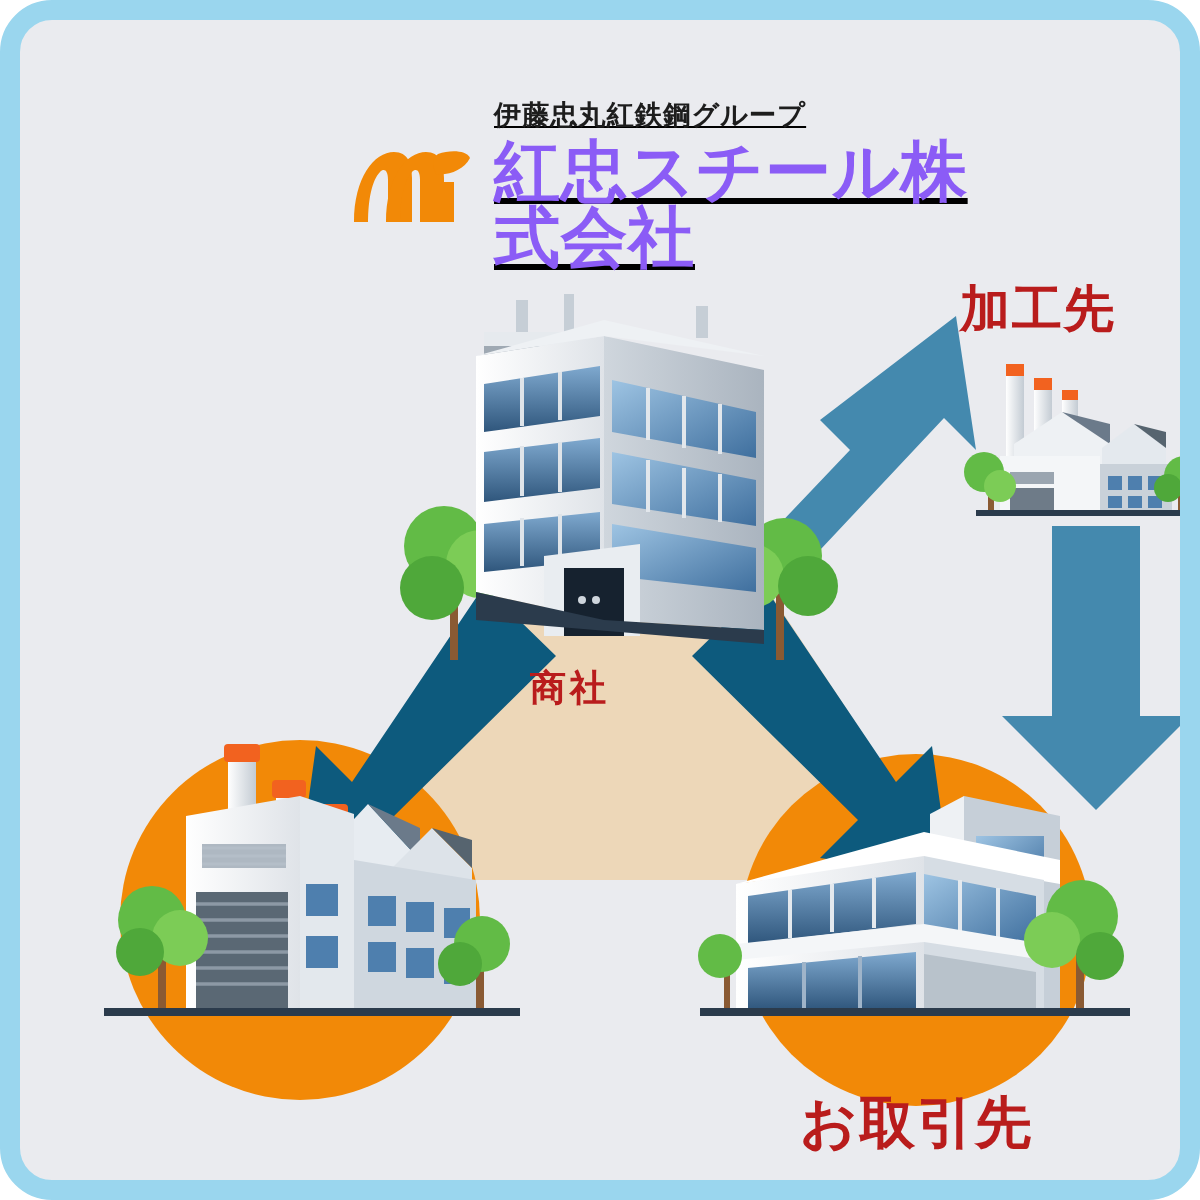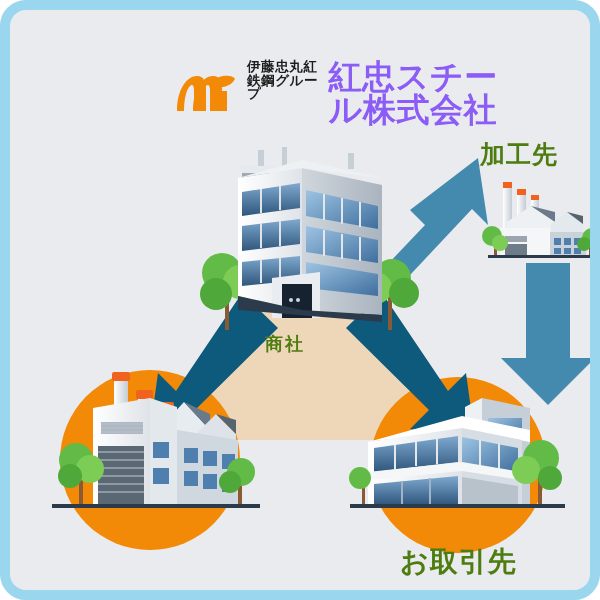--- a/index.html
+++ b/index.html
@@ -8,27 +8,27 @@
   #stage{position:relative;width:600px;height:600px;
          background:#eaebef;
          border:10px solid #9ad6ee;
          border-radius:26px;
          box-sizing:border-box;overflow:hidden;}
 
   
   #logo-block{position:absolute;left:165px;top:55px;width:330px;height:56px;
               display:flex;align-items:center;gap:10px;}
   #logo-mark{width:62px;height:40px;flex:0 0 62px;}
-  #logo-text{display:flex;flex-direction:row;justify-content:center;line-height:1;}
+  #logo-text{display:flex;flex-direction:column;justify-content:center;line-height:1;text-decoration:underline;}
   #logo-group-name{font-size:13.5px;color:#1d1d1d;letter-spacing:.6px;
                    font-weight:700;margin-bottom:4px;}
   #logo-company-name{font-size:33px;color:#8b5cf6;font-weight:700;letter-spacing:.5px;}
 
   
-  .node-label{position:absolute;color:#4d7c0f;font-weight:700;
+  .node-label{position:absolute;color:#b91c1c;font-weight:700;
               white-space:nowrap;text-align:center;}
   #label-kakousaki{left:470px;top:128px;font-size:25px;letter-spacing:1px;}
   #label-shousha{left:255px;top:322px;font-size:18px;letter-spacing:2px;}
   #label-maker{left:90px;top:533px;font-size:25px;letter-spacing:1px;}
   #label-otorihikisaki{left:390px;top:533px;font-size:28px;letter-spacing:1px;}
 
   
   #art{position:absolute;left:0;top:0;width:600px;height:600px;}
 </style>
 </head>

